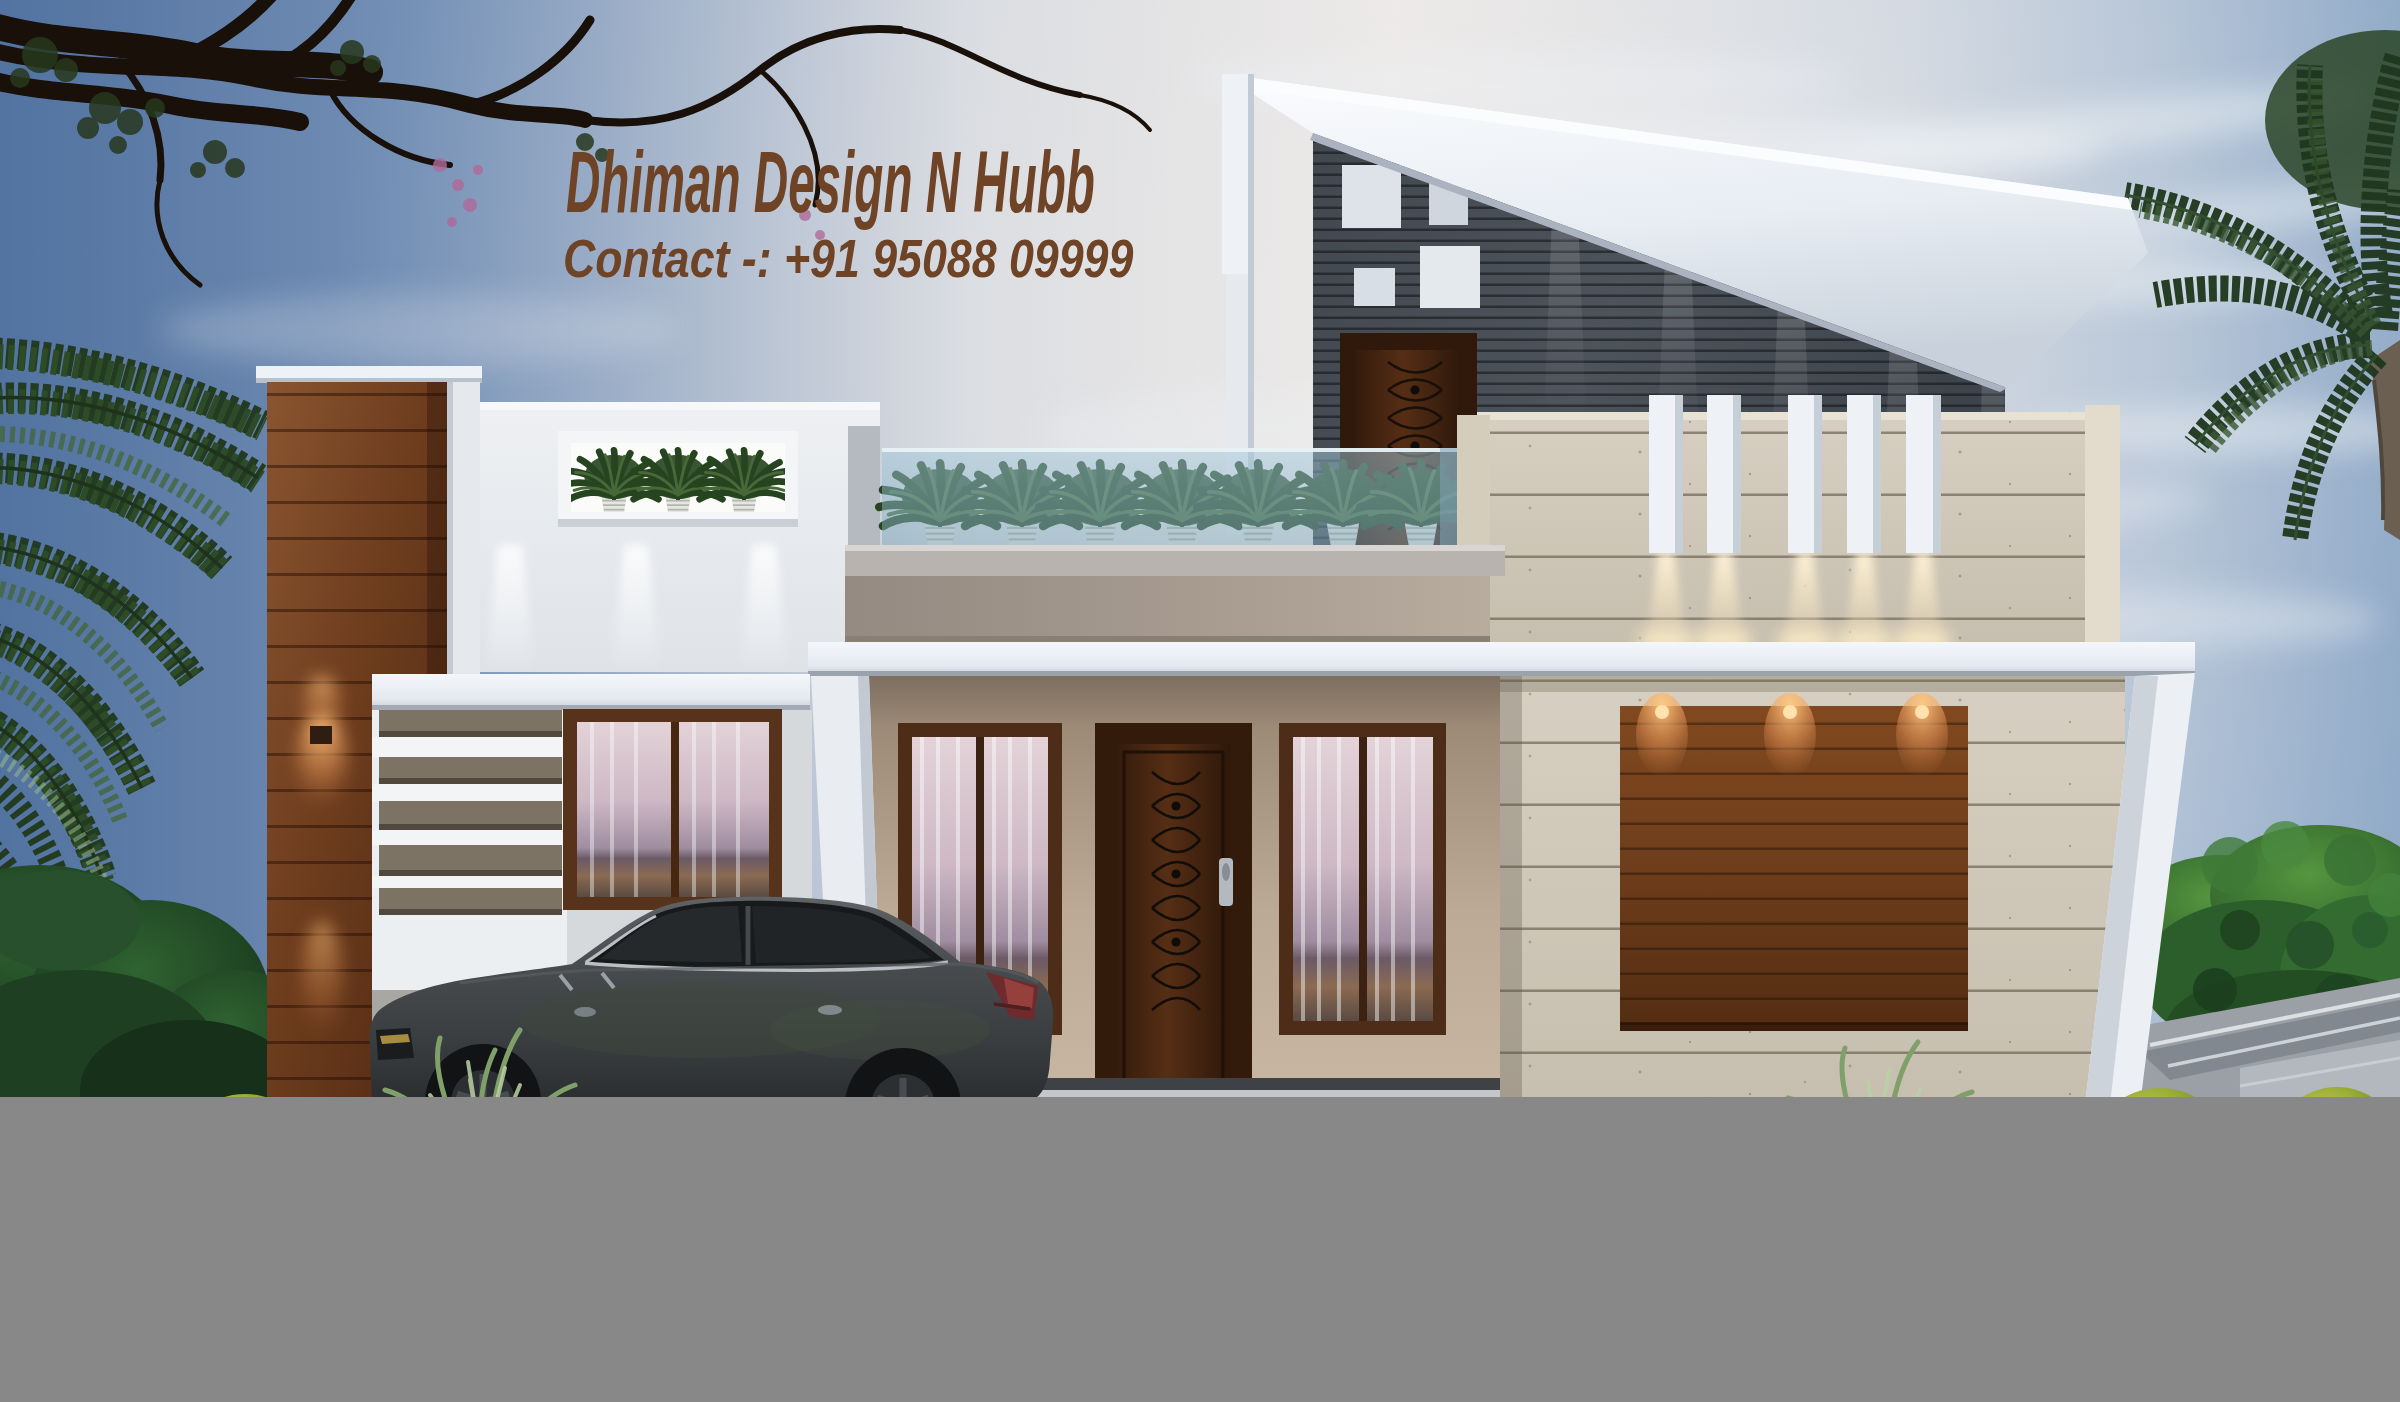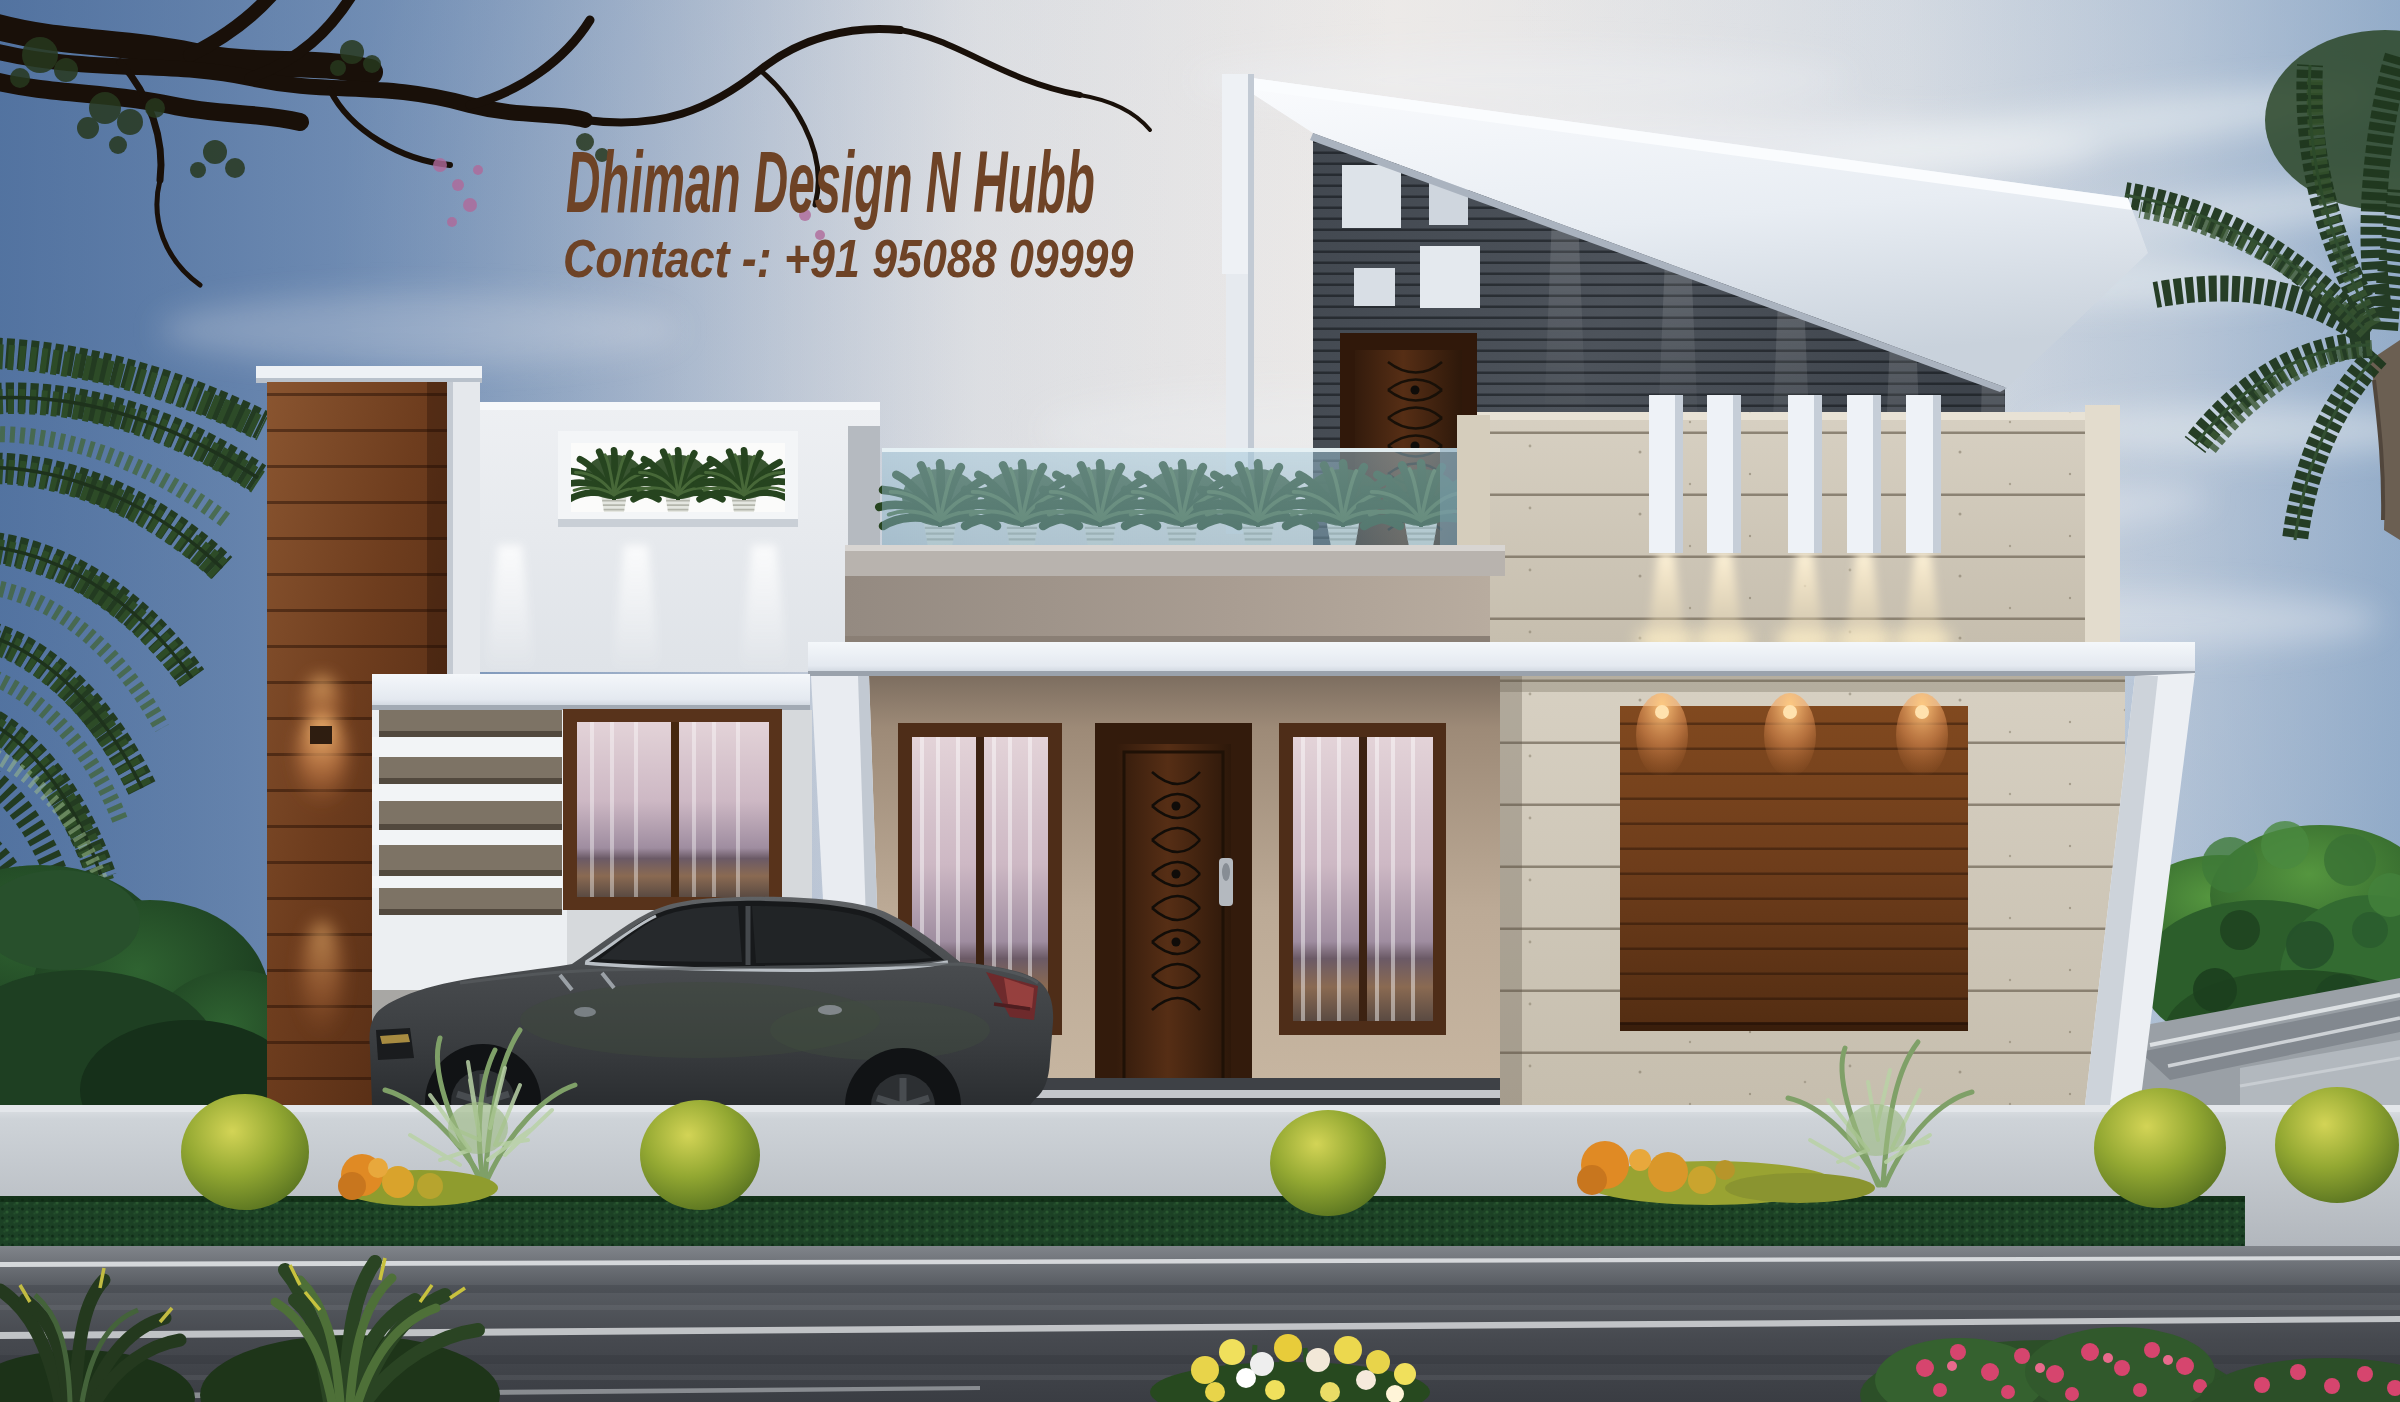--- a/index.html
+++ b/index.html
@@ -1,16 +1,16 @@
 <!DOCTYPE html>
 <html><head>
 <meta charset="utf-8">
 <style>
 html,body{margin:0;padding:0;background:#888}
-#scene{position:relative;width:2400px;height:1402px;overflow:hidden;font-family:"Liberation Sans",sans-serif}
+#scene{position:relative;width:2400px;height:1097px;overflow:hidden;font-family:"Liberation Sans",sans-serif}
 </style>
 </head>
 <body>
 <div id="scene">
 <svg width="2400" height="1402" viewBox="0 0 2400 1402" xmlns="http://www.w3.org/2000/svg">
 <defs>
 <linearGradient id="skyg" x1="0" y1="0" x2="1" y2="0">
  <stop offset="0" stop-color="#5e7dab"></stop>
  <stop offset="0.18" stop-color="#8ba3c4"></stop>
  <stop offset="0.40" stop-color="#d4d9e0"></stop>

